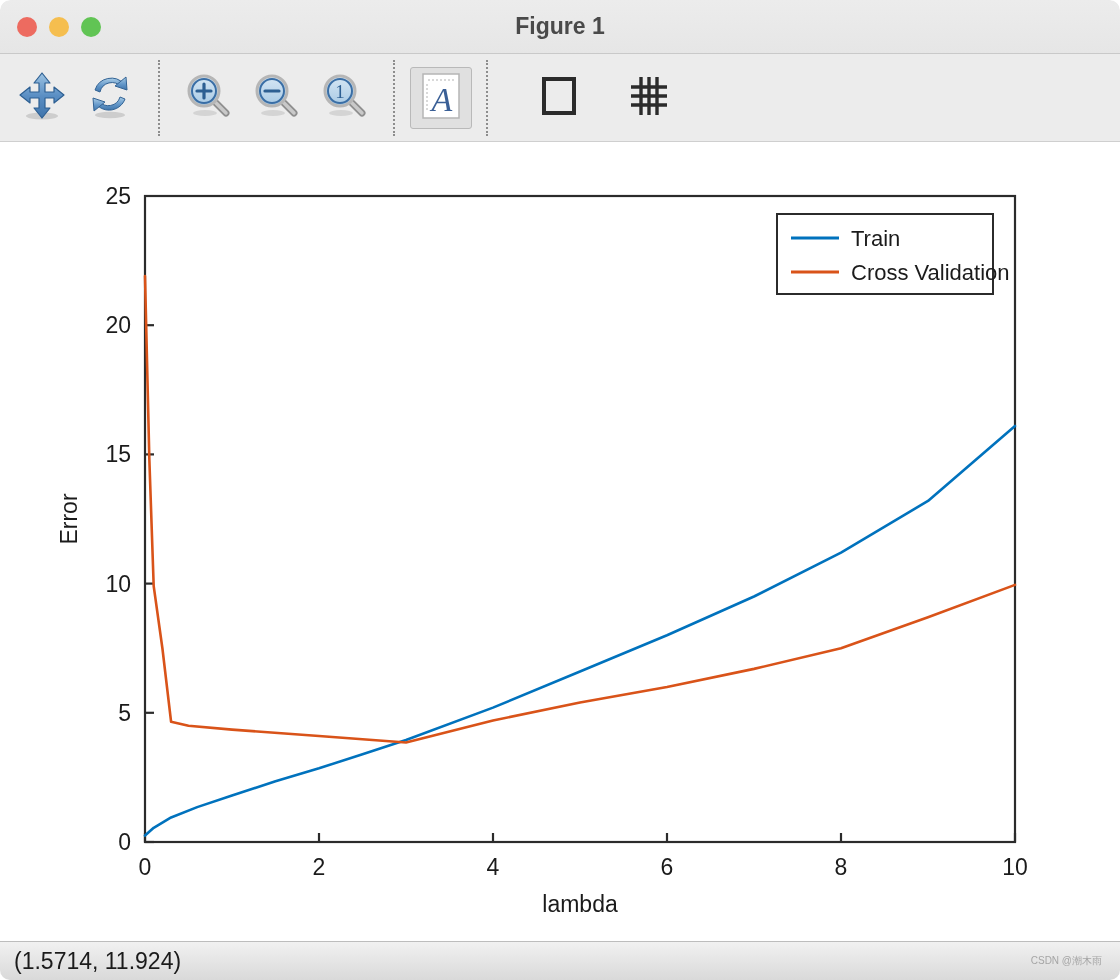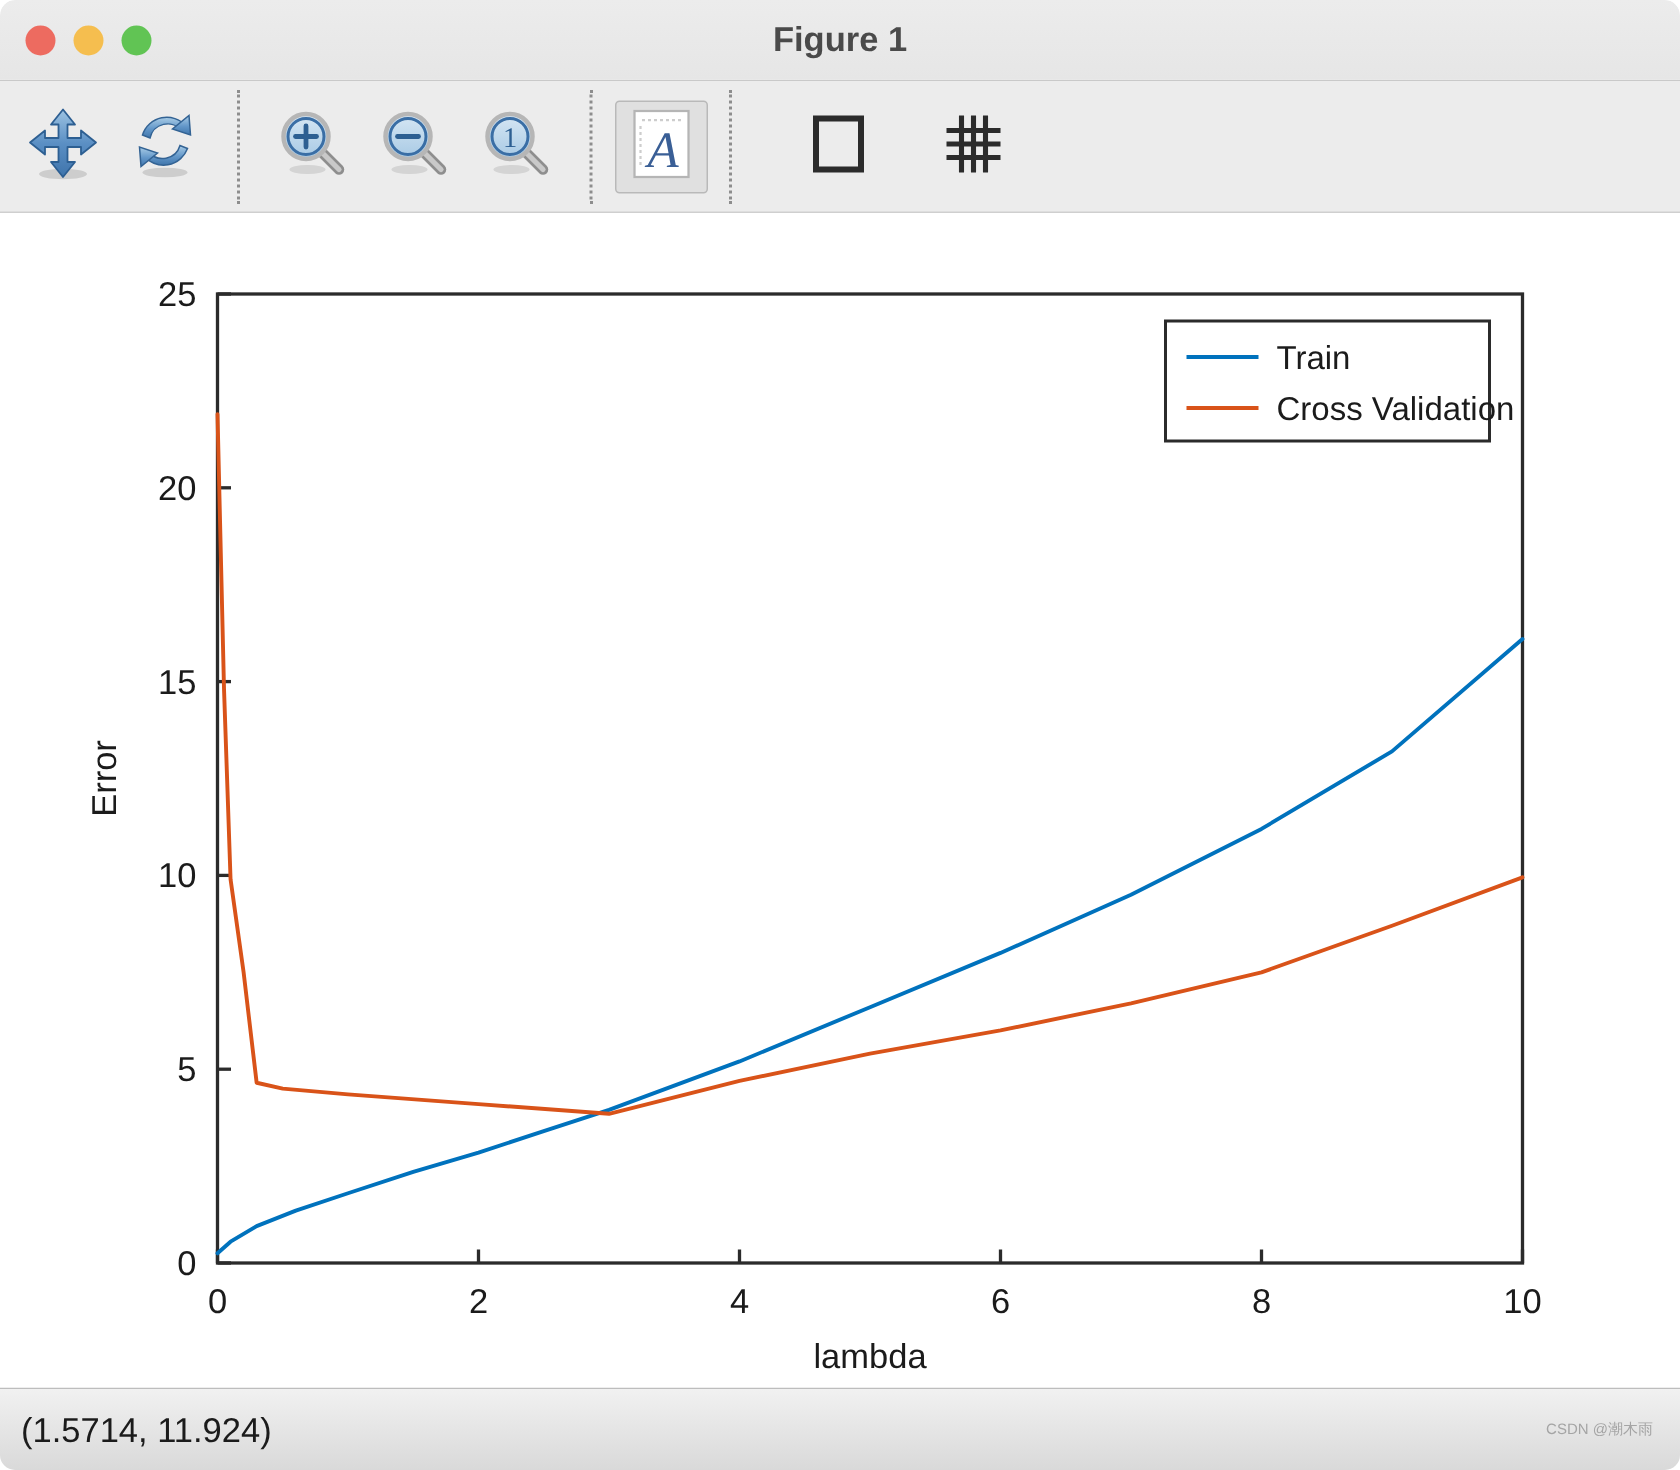--- a/index.html
+++ b/index.html
@@ -108,21 +108,21 @@
     background: #ffffff;
   }
   .figure-svg { display: block; }
 
   
   .statusbar {
     position: absolute;
     left: 0;
     bottom: 0;
     width: 1120px;
-    height: 55px;
+    height: 39px;
     background: linear-gradient(to bottom, #f1f1f1 0%, #d9d9d9 100%);
     border-top: 1px solid #bdbdbd;
     border-radius: 0 0 10px 10px;
     display: flex;
     align-items: center;
     box-sizing: border-box;
   }
   .status-coords {
     font-size: 23px;
     color: #1b1b1b;

